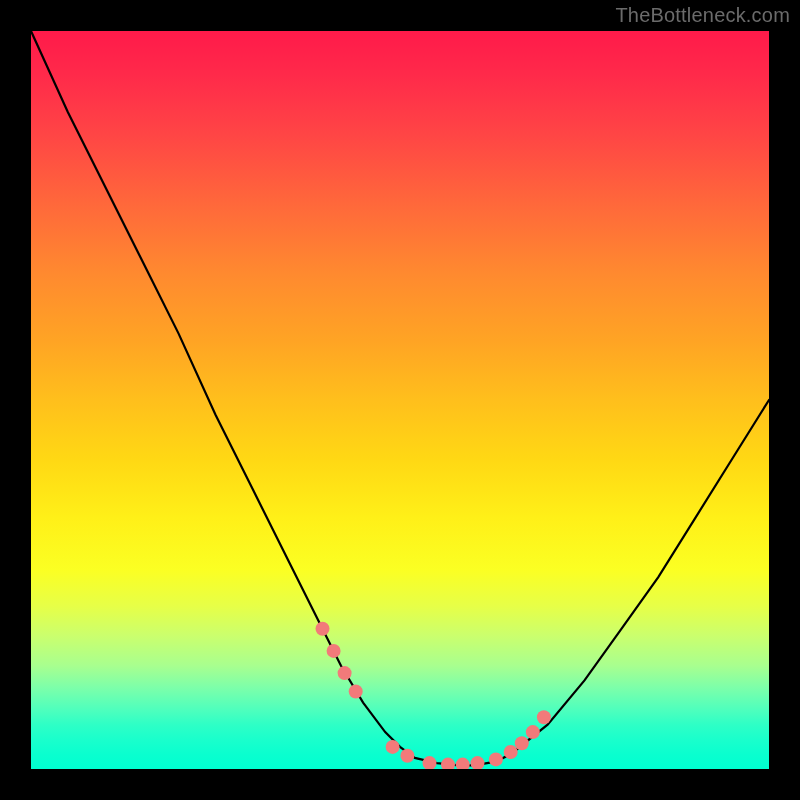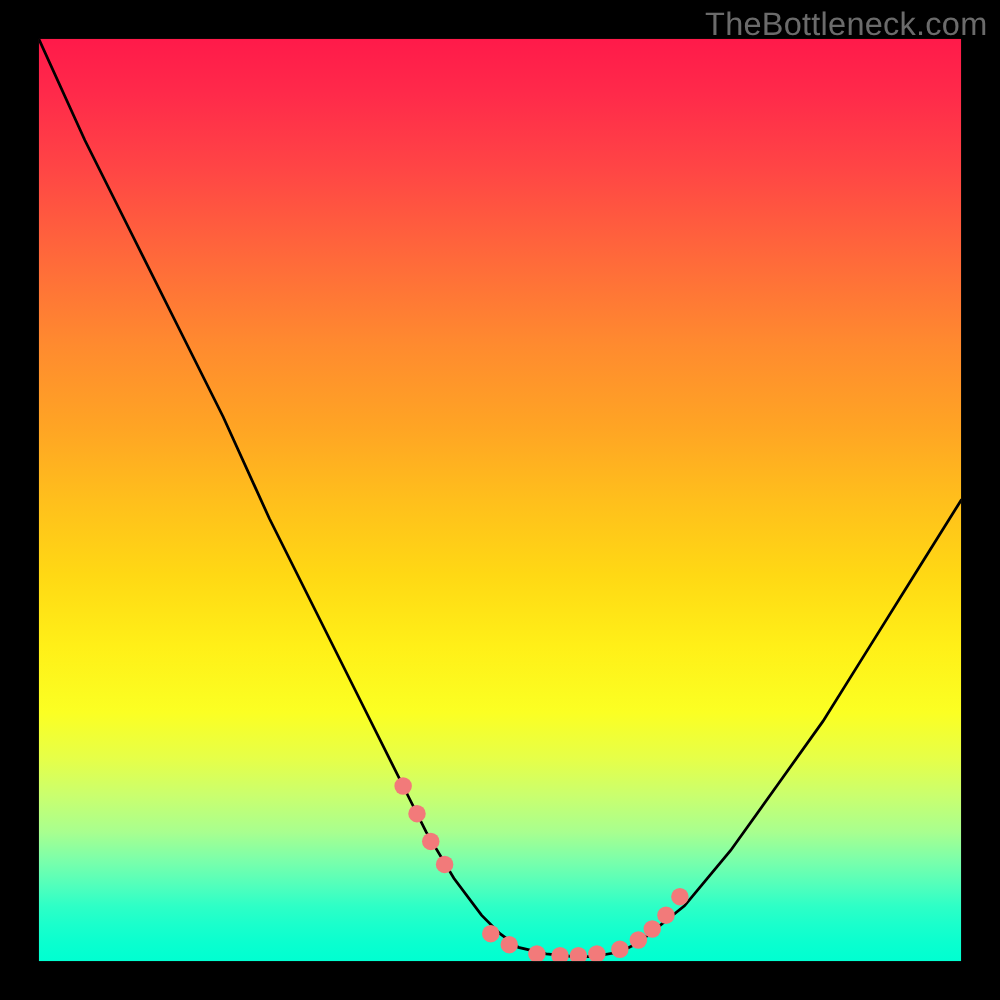--- a/index.html
+++ b/index.html
@@ -8,21 +8,21 @@
     position: relative;
     width: 800px;
     height: 800px;
     background: #000;
   }
   .watermark {
     position: absolute;
     top: 4px;
     right: 10px;
     font-family: Arial, sans-serif;
-    font-size: 26px;
+    font-size: 20px;
     font-weight: 500;
     color: #6b6b6b;
     letter-spacing: 0.2px;
     z-index: 10;
   }
   .plot-area {
     position: absolute;
     left: 31px;
     top: 31px;
     width: 738px;

